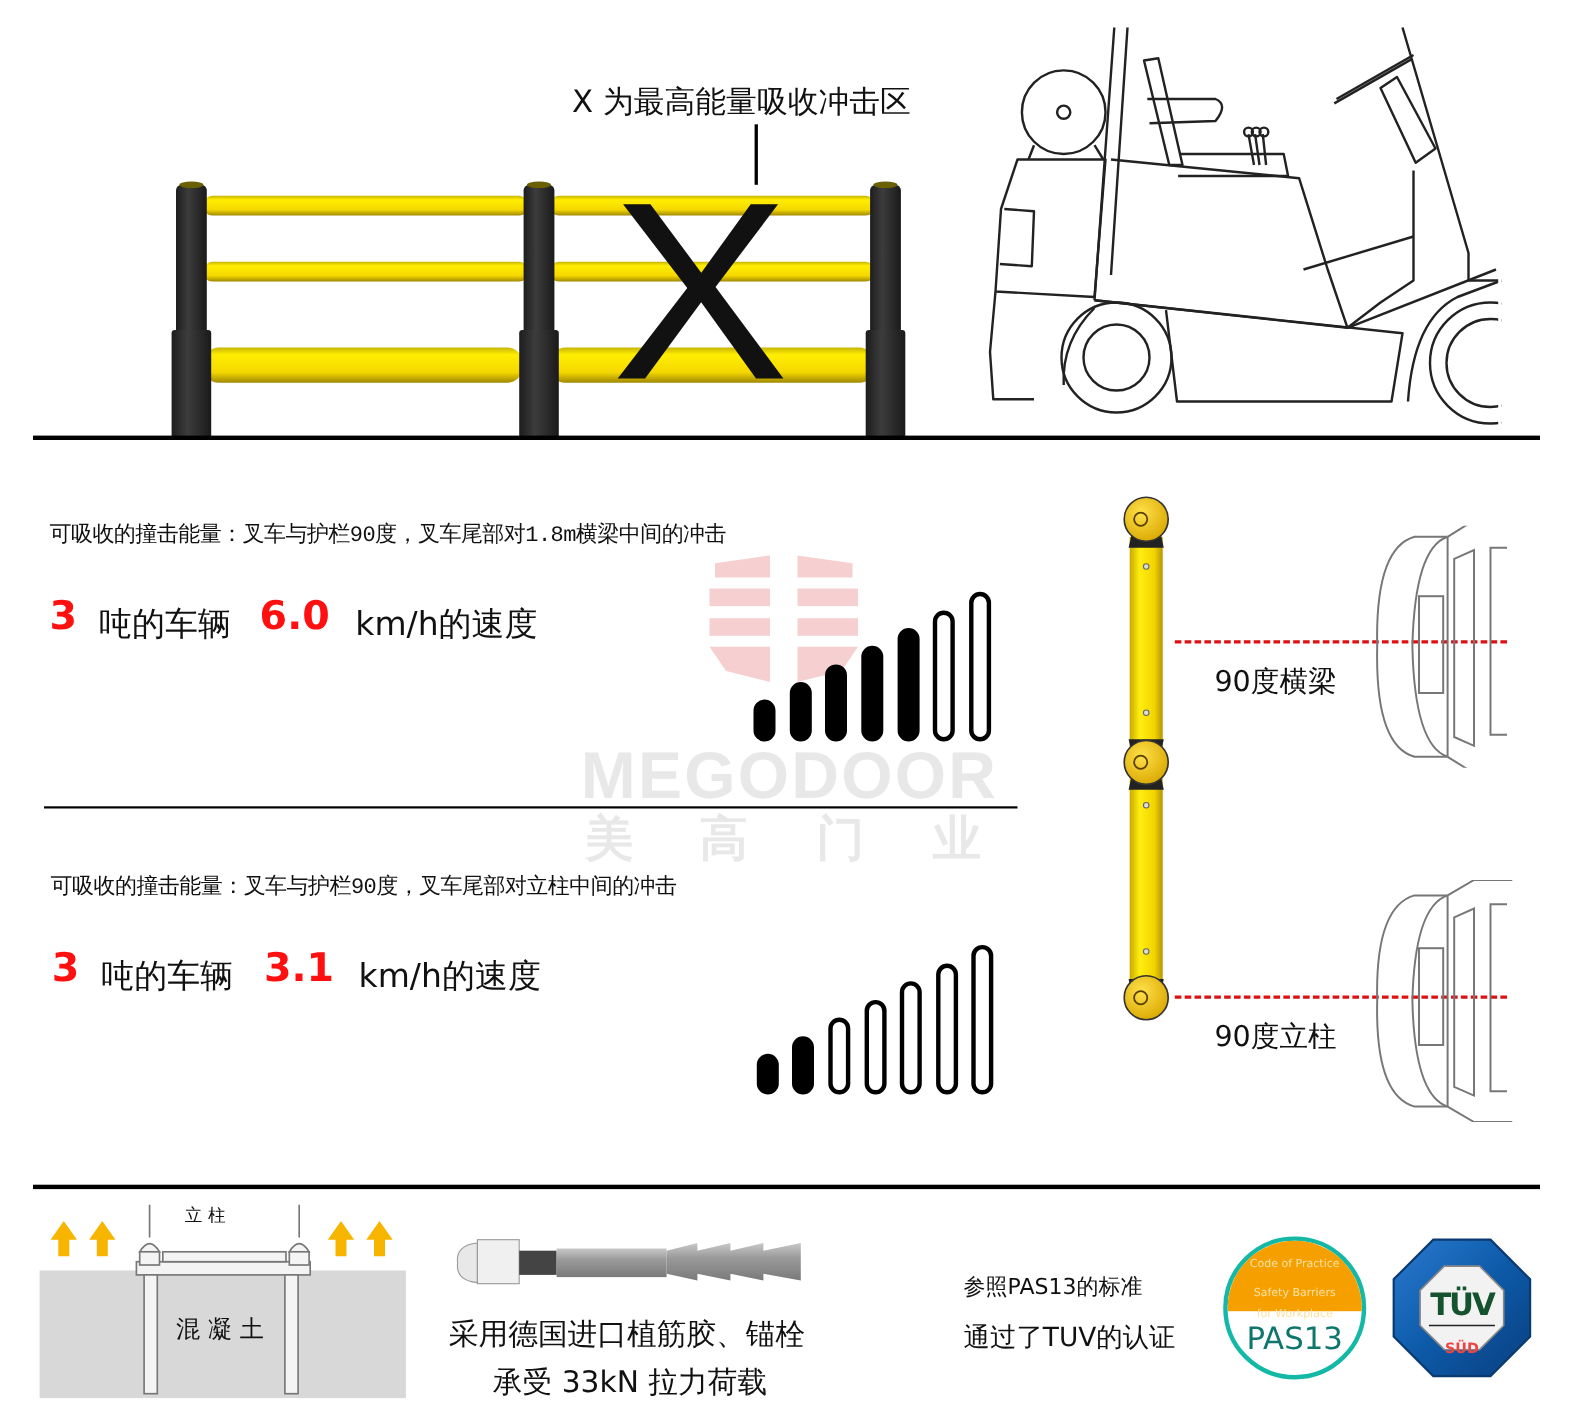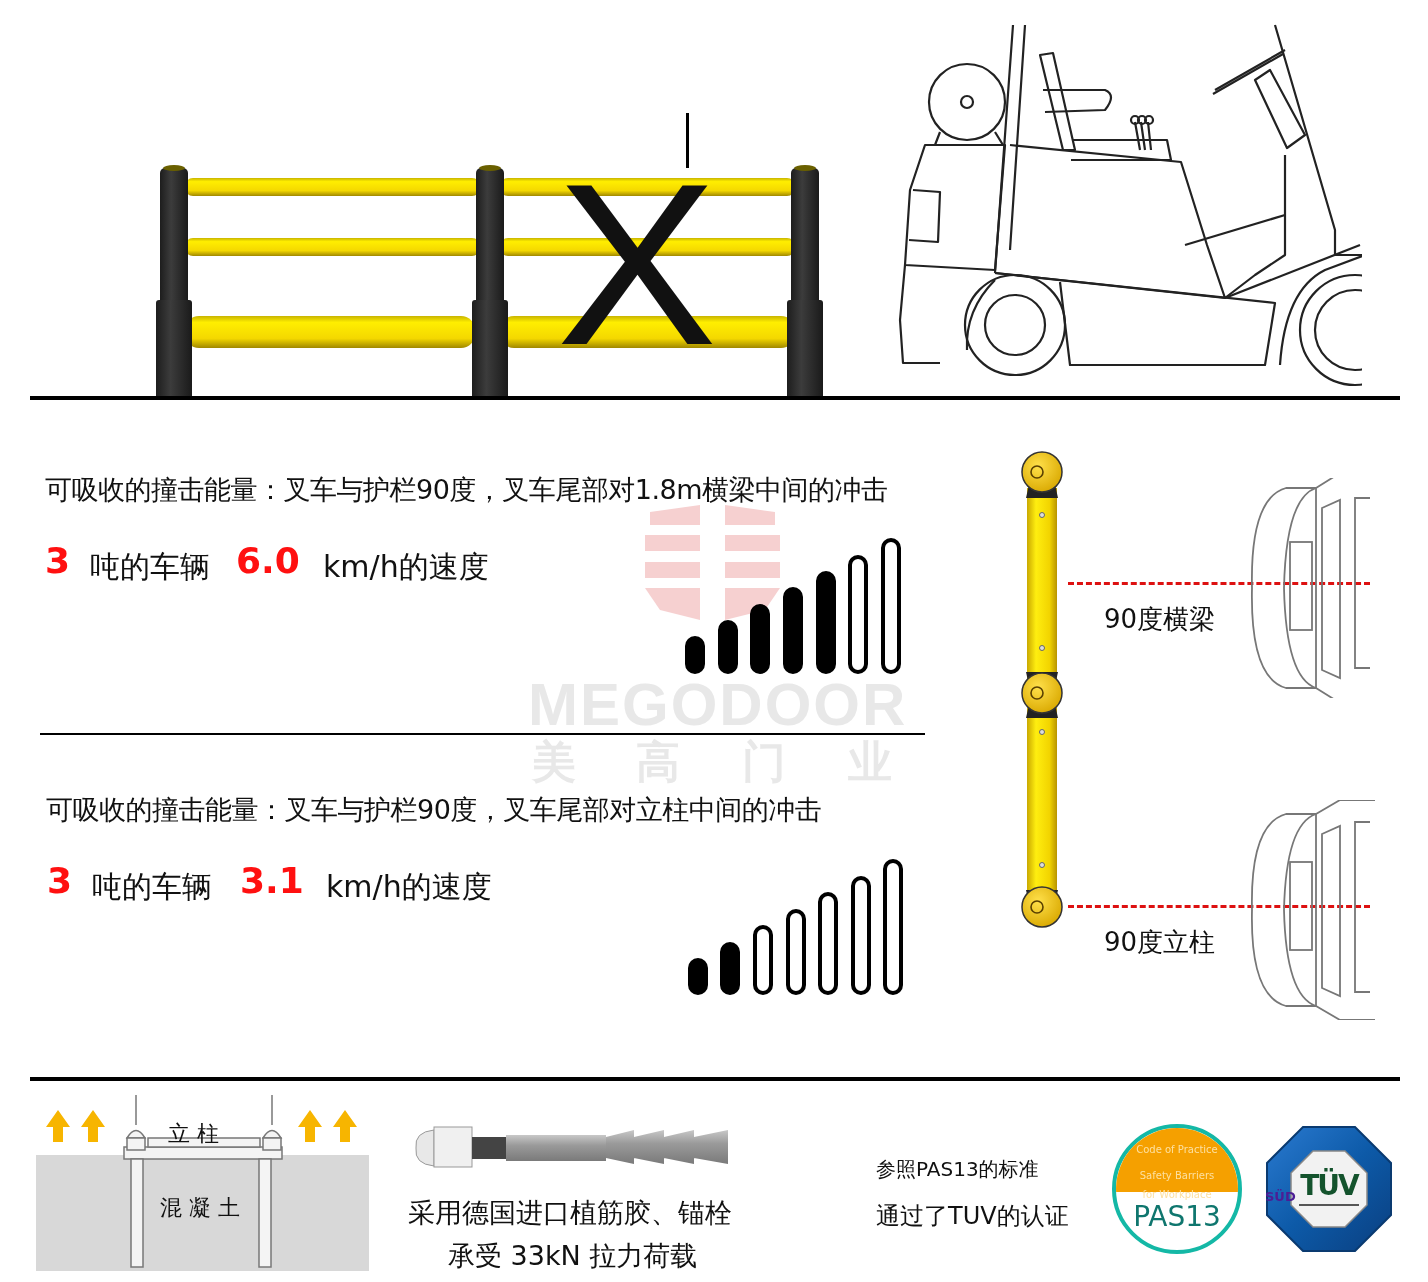--- a/index.html
+++ b/index.html
@@ -1,32 +1,33 @@
 <!DOCTYPE html>
 <html><head>
 <meta charset="utf-8">
 <style>
   html,body{margin:0;padding:0;background:#fff;}
   body{width:1428px;height:1282px;position:relative;overflow:hidden;font-family:"DejaVu Sans","Liberation Sans",sans-serif;color:#111;}
   .abs{position:absolute;}
   .hr{position:absolute;background:#000;}
   .txt{position:absolute;white-space:nowrap;}
-  .cap{font-size:27px;letter-spacing:-0.5px;}
+  .cap{font-size:20px;letter-spacing:-0.5px;font-family:Liberation Mono, monospace;}
   .big{font-size:36px;font-weight:bold;color:#ff1010;}
   .mid{font-size:30px;}
   .bar{position:absolute;border-radius:12px;box-sizing:border-box;border:4px solid #000;}
   .bar.f{background:#000;}
   .bar.e{background:#fff;}
   .wm{position:absolute;color:#e8e8e8;font-weight:bold;font-family:"Liberation Sans",sans-serif;}
 </style>
 </head>
 <body>
 
 <div class="abs" style="left:0;top:0;width:1428px;height:400px;">
 
+  <div class="txt" style="left:520px;top:74px;font-size:28px;">X 为最高能量吸收冲击区</div>
   <div class="abs" style="left:686px;top:113px;width:3px;height:55px;background:#000;"></div>
 
   <svg class="abs" style="left:140px;top:160px;" width="700" height="240" viewBox="0 0 700 240">
     <defs>
       <linearGradient id="yg" x1="0" y1="0" x2="0" y2="1">
         <stop offset="0" stop-color="#c8b400"></stop>
         <stop offset="0.2" stop-color="#ffee00"></stop>
         <stop offset="0.7" stop-color="#f4d800"></stop>
         <stop offset="1" stop-color="#a08800"></stop>
       </linearGradient>
@@ -238,21 +239,21 @@
       <rect x="88" y="52" width="158" height="12"></rect>
       <rect x="112" y="43" width="112" height="9"></rect>
       <path d="M91 43 Q100 28 109 43 Z"></path>
         <rect x="91" y="43" width="18" height="12"></rect>
       <path d="M227 43 Q236 28 245 43 Z"></path>
         <rect x="227" y="43" width="18" height="12"></rect>
       <rect x="95" y="64" width="12" height="108"></rect>
       <rect x="223" y="64" width="12" height="108"></rect>
     </g>
   </svg>
-  <div class="txt" style="left:132px;top:24px;font-size:22px;">立 柱</div>
+  <div class="txt" style="left:132px;top:0;font-size:16px;">立 柱</div>
   <div class="txt" style="left:124px;top:98px;font-size:22px;">混 凝 土</div>
 </div>
 
 <svg class="abs" style="left:412px;top:1122px;" width="320" height="50" viewBox="0 0 320 50">
   <defs>
     <linearGradient id="bg" x1="0" y1="0" x2="0" y2="1">
       <stop offset="0" stop-color="#c8c8c8"></stop>
         <stop offset="0.4" stop-color="#9a9a9a"></stop>
         <stop offset="1" stop-color="#7a7a7a"></stop>
     </linearGradient>
@@ -284,14 +285,14 @@
         <stop offset="0" stop-color="#2a7ad0"></stop>
           <stop offset="0.5" stop-color="#0d5aa8"></stop>
           <stop offset="1" stop-color="#0a3f80"></stop>
       </linearGradient>
     </defs>
     <polygon points="38,2 90,2 126,38 126,90 90,126 38,126 2,90 2,38" fill="url(#tb)" stroke="#0a3a70" stroke-width="2"></polygon>
     <polygon points="48,26 80,26 102,48 102,80 80,102 48,102 26,80 26,48" fill="#f2f2f2" stroke="#888" stroke-width="1.5"></polygon>
     <line x1="34" y1="80" x2="94" y2="80" stroke="#222" stroke-width="1.5"></line>
   </svg>
   <div class="txt" style="left:0;width:128px;text-align:center;top:44px;font-size:28px;font-weight:bold;color:#14532d;letter-spacing:-2px;">TÜV</div>
-  <div class="txt" style="left:0;width:128px;top:64px;font-size:13px;font-weight:bold;color:#4c1d95;">SÜD</div>
+  <div class="txt" style="left:0;width:128px;text-align:center;top:94px;font-size:13px;font-weight:bold;color:#ef4444;">SÜD</div>
 </div>
 
 </body></html>

